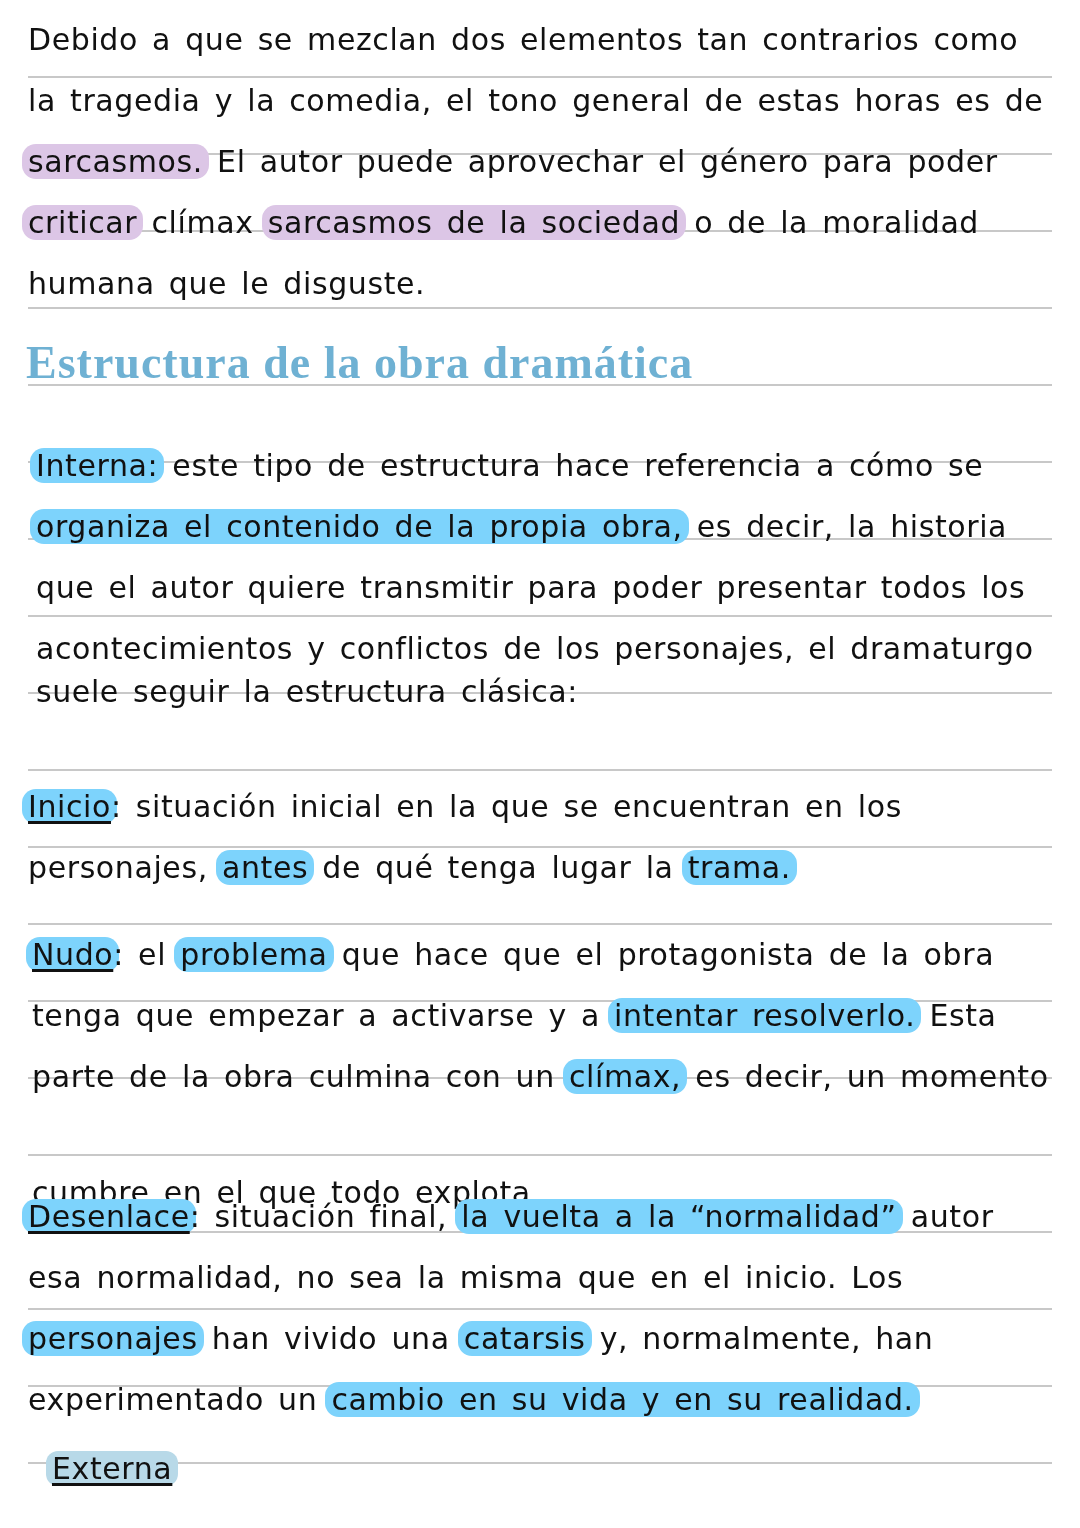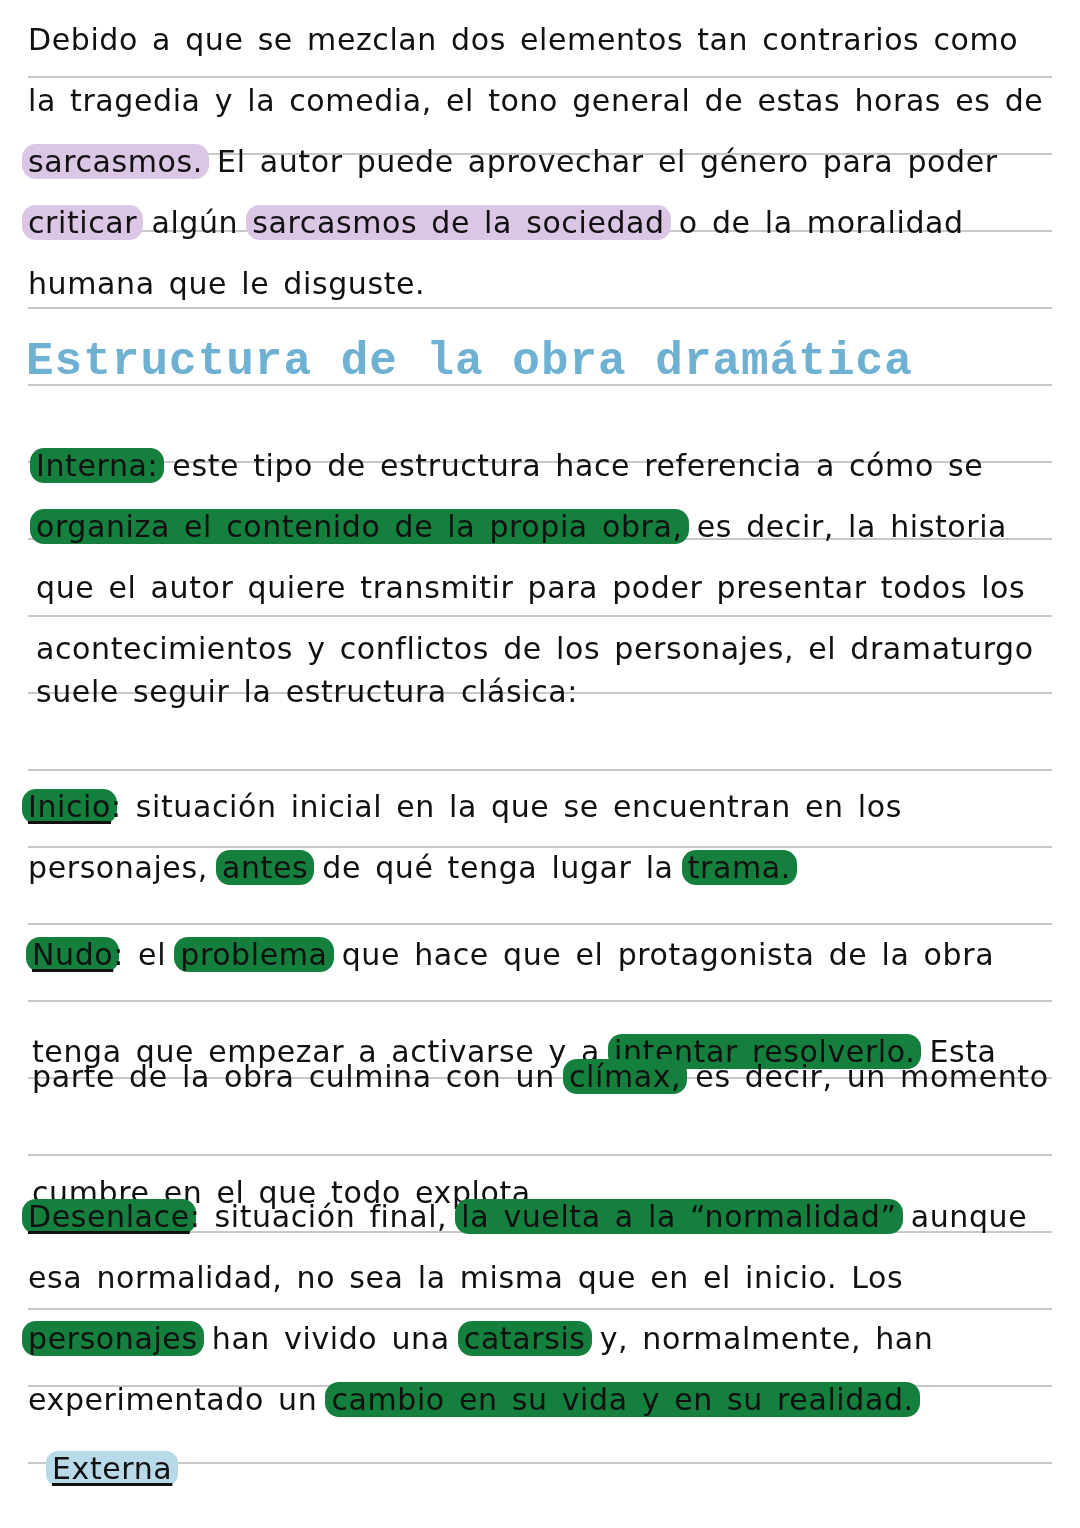--- a/index.html
+++ b/index.html
@@ -30,32 +30,32 @@
       line-height: 40px;
       letter-spacing: 0.6px;
       word-spacing: 4px;
     }
     .hl {
       border-radius: 14px;
       padding: 0 6px;
       margin: 16px -6px;
     }
     .hl-purple { background: #dcc6e6; }
-    .hl-blue { background: #15803d; }
+    .hl-blue { background: #7dd3fc; }
     .hl-blue-strong { background: #b8d9e8; }
     .term {
       font-weight: normal;
       text-decoration: underline;
       text-underline-offset: 4px;
     }
     .title {
       position: absolute;
       left: 26px;
       top: 336px;
-      font-family: Liberation Mono, monospace;
+      font-family: Liberation Serif, serif;
       font-weight: bold;
       font-size: 46px;
       letter-spacing: 1px;
       color: #6fb1d3;
       white-space: nowrap;
     }
   </style>
 </head>
 <body>
 
@@ -83,21 +83,21 @@
   <div class="line" style="top:20px">
     <span>Debido a que se mezclan dos elementos tan contrarios como</span>
   </div>
   <div class="line" style="top:81px">
     <span>la tragedia y la comedia, el tono general de estas horas es de</span>
   </div>
   <div class="line" style="top:142px">
     <span class="hl hl-purple">sarcasmos.</span><span> El autor puede aprovechar el género para poder</span>
   </div>
   <div class="line" style="top:203px">
-    <span class="hl hl-purple">criticar</span><span> algún </span><span class="hl hl-purple">sarcasmos de la sociedad</span><span> o de la moralidad</span>
+    <span class="hl hl-purple">criticar</span><span> clímax </span><span class="hl hl-purple">sarcasmos de la sociedad</span><span> o de la moralidad</span>
   </div>
   <div class="line" style="top:264px">
     <span>humana que le disguste.</span>
   </div>
 </div>
 
 <div class="title">Estructura de la obra dramática</div>
 
 <div>
   <div class="line" style="top:446px; left:36px">
@@ -123,34 +123,34 @@
   </div>
   <div class="line" style="top:848px">
     <span>personajes, </span><span class="hl hl-blue">antes</span><span> de qué tenga lugar la </span><span class="hl hl-blue">trama.</span>
   </div>
 </div>
 
 <div>
   <div class="line" style="top:935px; left:32px">
     <span class="hl hl-blue term">Nudo</span><span>: el </span><span class="hl hl-blue">problema</span><span> que hace que el protagonista de la obra</span>
   </div>
-  <div class="line" style="top:1032px; left:32px">
+  <div class="line" style="top:996px; left:32px">
     <span>tenga que empezar a activarse y a </span><span class="hl hl-blue">intentar resolverlo.</span><span> Esta</span>
   </div>
   <div class="line" style="top:1057px; left:32px">
     <span>parte de la obra culmina con un </span><span class="hl hl-blue">clímax,</span><span> es decir, un momento</span>
   </div>
   <div class="line" style="top:1173px; left:32px">
     <span>cumbre en el que todo explota.</span>
   </div>
 </div>
 
 <div>
   <div class="line" style="top:1197px">
-    <span class="hl hl-blue term">Desenlace</span><span>: situación final, </span><span class="hl hl-blue">la vuelta a la “normalidad”</span><span> aunque</span>
+    <span class="hl hl-blue term">Desenlace</span><span>: situación final, </span><span class="hl hl-blue">la vuelta a la “normalidad”</span><span> autor</span>
   </div>
   <div class="line" style="top:1258px">
     <span>esa normalidad, no sea la misma que en el inicio. Los</span>
   </div>
   <div class="line" style="top:1319px">
     <span class="hl hl-blue">personajes</span><span> han vivido una </span><span class="hl hl-blue">catarsis</span><span> y, normalmente, han</span>
   </div>
   <div class="line" style="top:1380px">
     <span>experimentado un </span><span class="hl hl-blue">cambio en su vida y en su realidad.</span>
   </div>

